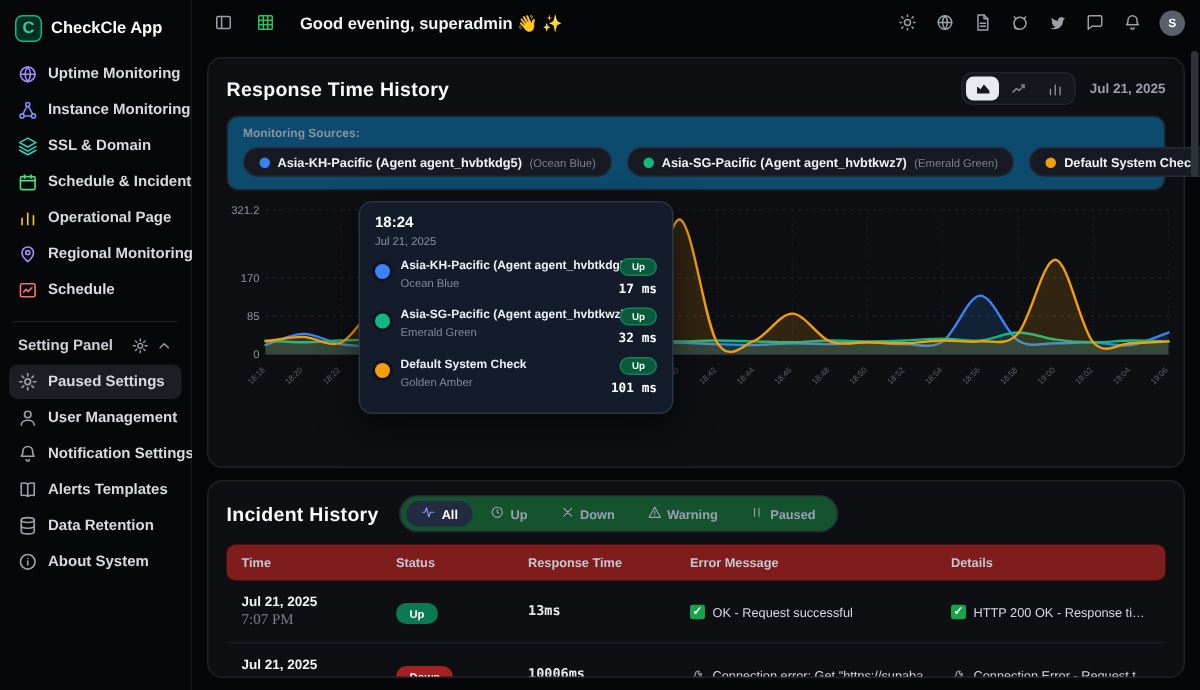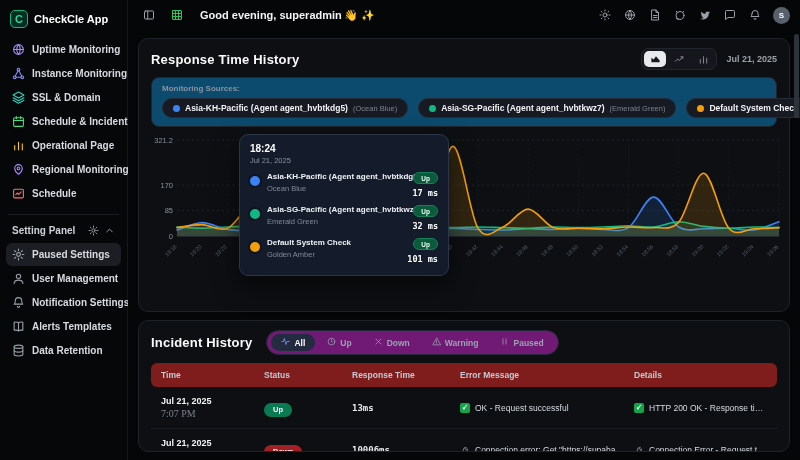--- a/index.html
+++ b/index.html
@@ -77,21 +77,21 @@
   .tt-name { font-size:8px; font-weight:bold; color:#eef1f5; white-space:nowrap; }
   .tt-sub { font-size:7.5px; color:#828a99; margin-top:3px; }
   .tt-right { display:flex; flex-direction:column; align-items:flex-end; gap:4px; }
   .tt-badge { background:#0b5a3c; border:1px solid #15815a; color:#e6fff4; font-size:6.5px; font-weight:bold;
     padding:1.5px 7px; border-radius:999px; }
   .tt-val { font-family:"DejaVu Sans Mono", monospace; font-size:8.5px; font-weight:bold; color:#ffffff; }
 
   
   .inc-card { flex:1; padding:9px 12px 0; display:flex; flex-direction:column; overflow:hidden; }
   .inc-head { display:flex; align-items:center; gap:14px; margin-bottom:8px; }
-  .filters { display:flex; align-items:flex-end; background:#701a75; border:1px solid #222838;
+  .filters { display:flex; align-items:flex-end; background:#14532d; border:1px solid #222838;
     border-radius:999px; padding:3px 4px; gap:2px; }
   .filter-pill { display:flex; align-items:center; gap:4px; font-size:8.5px; font-weight:600; color:#9aa3b2;
     padding:3px 10px; border-radius:999px; cursor:pointer; white-space:nowrap; }
   .filter-pill.active { background:#232b40; color:#ffffff; }
   .filter-pill svg { width:9px; height:9px; }
   .filter-pill .f-ic-all { color:#8b9cf8; }
 
   .thead { display:grid; grid-template-columns:95px 80px 100px 166px 1fr; background:#7f1d1d;
     border-radius:6px; padding:7px 10px; column-gap:8px; }
   .th { font-size:8.5px; font-weight:bold; color:#c3c9d2; }
@@ -244,20 +244,29 @@
    </div>
         <div class="nav-item ">
      <span class="nav-ic" style="color:#9aa1ab">
             <svg viewBox="0 0 24 24" fill="none" stroke="currentColor" stroke-width="2" stroke-linecap="round" stroke-linejoin="round">
               <ellipse cx="12" cy="5" rx="8" ry="3"></ellipse>
               <path d="M4 5v14c0 1.7 3.6 3 8 3s8-1.3 8-3V5"></path>
               <path d="M4 12c0 1.7 3.6 3 8 3s8-1.3 8-3"></path>
             </svg>
           </span>
      <span>Data Retention</span>
+   </div>
+        <div class="nav-item ">
+     <span class="nav-ic" style="color:#9aa1ab">
+            <svg viewBox="0 0 24 24" fill="none" stroke="currentColor" stroke-width="2" stroke-linecap="round" stroke-linejoin="round">
+              <circle cx="12" cy="12" r="9"></circle>
+              <path d="M12 8h.01M12 11v5"></path>
+            </svg>
+          </span>
+     <span>About System</span>
    </div>
       </nav>
   </aside>
 
   <div class="main-col">
 
     <header class="topbar">
       <span class="tb-icon" id="tb-panel">
           <svg viewBox="0 0 24 24" fill="none" stroke="currentColor" stroke-width="2" stroke-linecap="round" stroke-linejoin="round">
             <rect x="3" y="4" width="18" height="16" rx="2"></rect>

